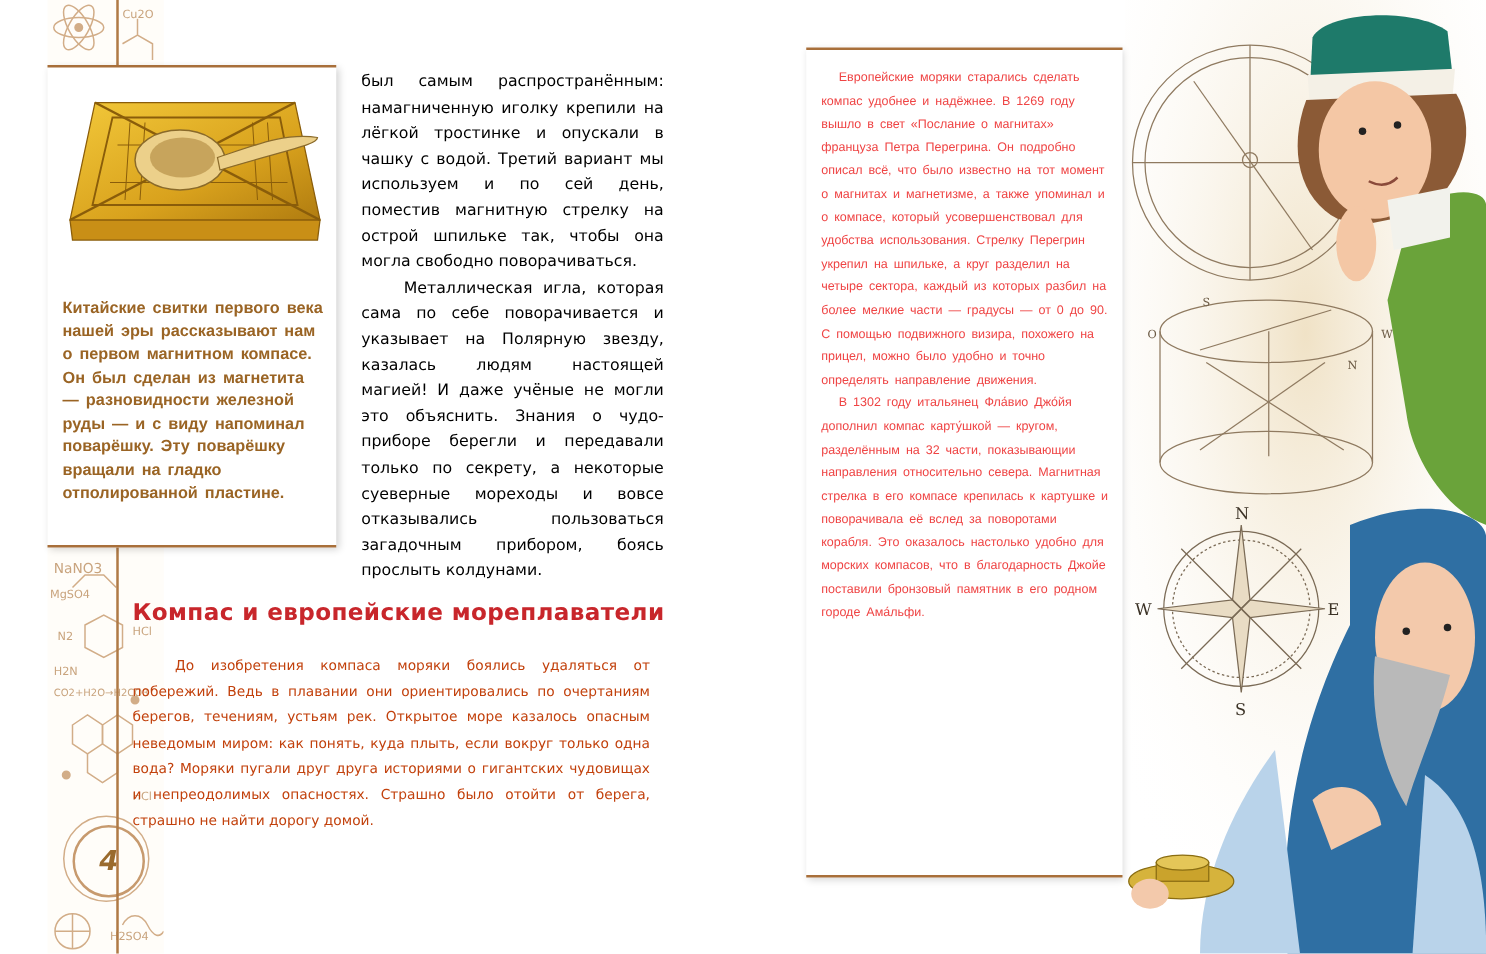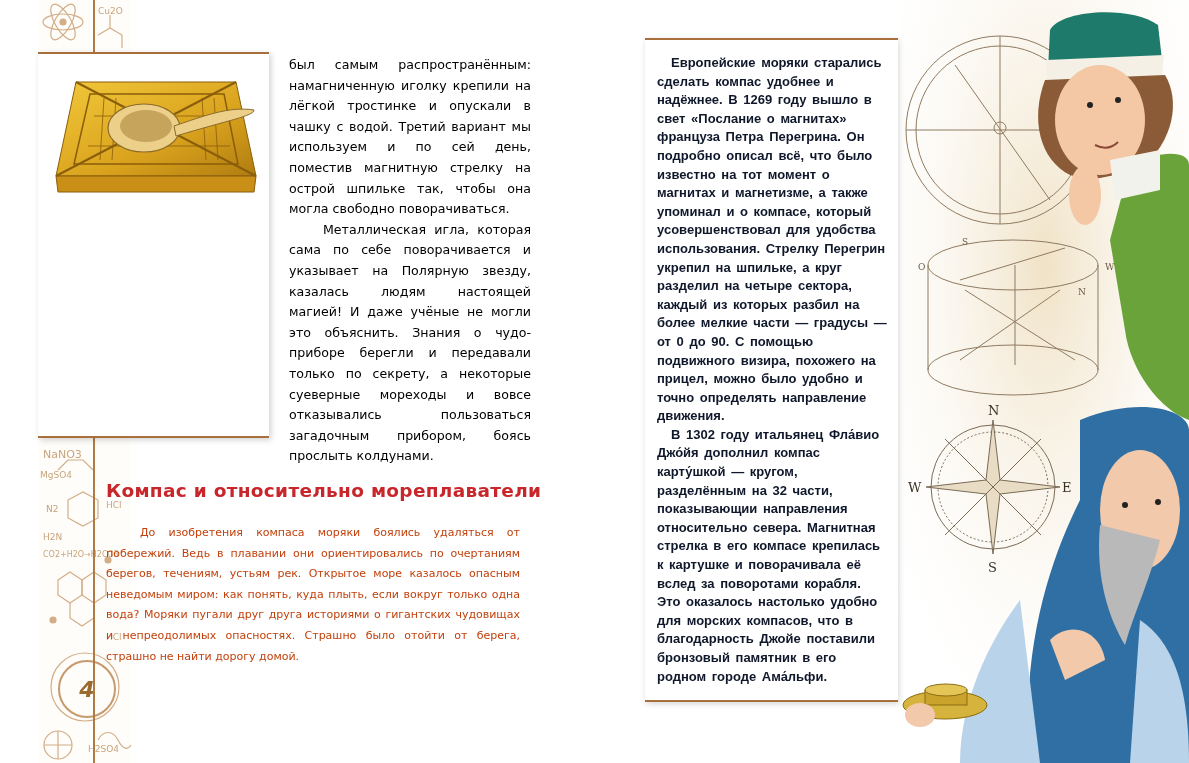--- a/index.html
+++ b/index.html
@@ -60,22 +60,22 @@
     }
     .section-body p { margin: 0; text-indent: 34px; }
     
     .side-card {
       position: absolute; left: 645px; top: 38px; width: 253px; height: 660px;
       background: #ffffff; border-top: 2px solid #a86f3a; border-bottom: 2px solid #a86f3a;
       box-shadow: 1px 2px 6px rgba(0,0,0,0.16);
     }
     .side-text {
       position: absolute; left: 12px; top: 14px; width: 232px;
-      font-family: "Liberation Sans", sans-serif; font-weight: bold;
-      font-size: 13px; line-height: 18.6px; color: #0f172a; word-spacing: 2px;
+      font-family: "Liberation Sans", sans-serif; font-weight: normal;
+      font-size: 10px; line-height: 18.6px; color: #ef4444; word-spacing: 2px;
     }
     .side-text p { margin: 0; text-indent: 14px; }
     
     .illustration { position: absolute; left: 900px; top: 0; width: 289px; height: 763px; }
   </style>
 </head>
 <body>
 
 <div class="science-strip">
   <svg width="93" height="763">
@@ -151,28 +151,29 @@
         <line x1="62" y1="22" x2="58" y2="84"></line>
       <line x1="148" y1="22" x2="152" y2="84"></line>
         <line x1="160" y1="22" x2="164" y2="84"></line>
       <line x1="40" y1="40" x2="170" y2="40"></line>
         <line x1="34" y1="70" x2="176" y2="70"></line>
     </g>
     <ellipse cx="90" cy="52" rx="36" ry="24" fill="#ecd08a" stroke="#8a6a2a" stroke-width="1.2"></ellipse>
     <ellipse cx="92" cy="50" rx="26" ry="16" fill="#c7a45c"></ellipse>
     <path d="M120 50 C150 40 175 30 200 34 C200 40 175 44 122 60 Z" fill="#ecd08a" stroke="#8a6a2a" stroke-width="1"></path>
   </svg>
+  <div class="caption-text">Китайские свитки первого века нашей эры рассказывают нам о первом магнитном компасе. Он был сделан из магнетита — разновидности железной руды — и с виду напоминал поварёшку. Эту поварёшку вращали на гладко отполированной пластине.</div>
 </div>
 
 <div class="body-col">
   <p>был самым распространённым: намагниченную иголку крепили на лёгкой тростинке и опускали в чашку с водой. Третий вариант мы используем и по сей день, поместив магнитную стрелку на острой шпильке так, чтобы она могла свободно поворачиваться.</p>
   <p class="indent">Металлическая игла, которая сама по себе поворачивается и указывает на Полярную звезду, казалась людям настоящей магией! И даже учёные не могли это объяснить. Знания о чудо-приборе берегли и передавали только по секрету, а некоторые суеверные мореходы и вовсе отказывались пользоваться загадочным прибором, боясь прослыть колдунами.</p>
 </div>
 
-<div class="section-title">Компас и относительно мореплаватели</div>
+<div class="section-title">Компас и европейские мореплаватели</div>
 <div class="section-body">
   <p>До изобретения компаса моряки боялись удаляться от побережий. Ведь в плавании они ориентировались по очертаниям берегов, течениям, устьям рек. Открытое море казалось опасным неведомым миром: как понять, куда плыть, если вокруг только одна вода? Моряки пугали друг друга историями о гигантских чудовищах и непреодолимых опасностях. Страшно было отойти от берега, страшно не найти дорогу домой.</p>
 </div>
 
 <div class="side-card">
   <div class="side-text">
     <p>Европейские моряки старались сделать компас удобнее и надёжнее. В 1269 году вышло в свет «Послание о магнитах» француза Петра Перегрина. Он подробно описал всё, что было известно на тот момент о магнитах и магнетизме, а также упоминал и о компасе, который усовершенствовал для удобства использования. Стрелку Перегрин укрепил на шпильке, а круг разделил на четыре сектора, каждый из которых разбил на более мелкие части — градусы — от 0 до 90. С помощью подвижного визира, похожего на прицел, можно было удобно и точно определять направление движения.</p>
     <p>В 1302 году итальянец Фла́вио Джо́йя дополнил компас карту́шкой — кругом, разделённым на 32 части, показывающии направления относительно севера. Магнитная стрелка в его компасе крепилась к картушке и поворачивала её вслед за поворотами корабля. Это оказалось настолько удобно для морских компасов, что в благодарность Джойе поставили бронзовый памятник в его родном городе Ама́льфи.</p>
   </div>
 </div>

